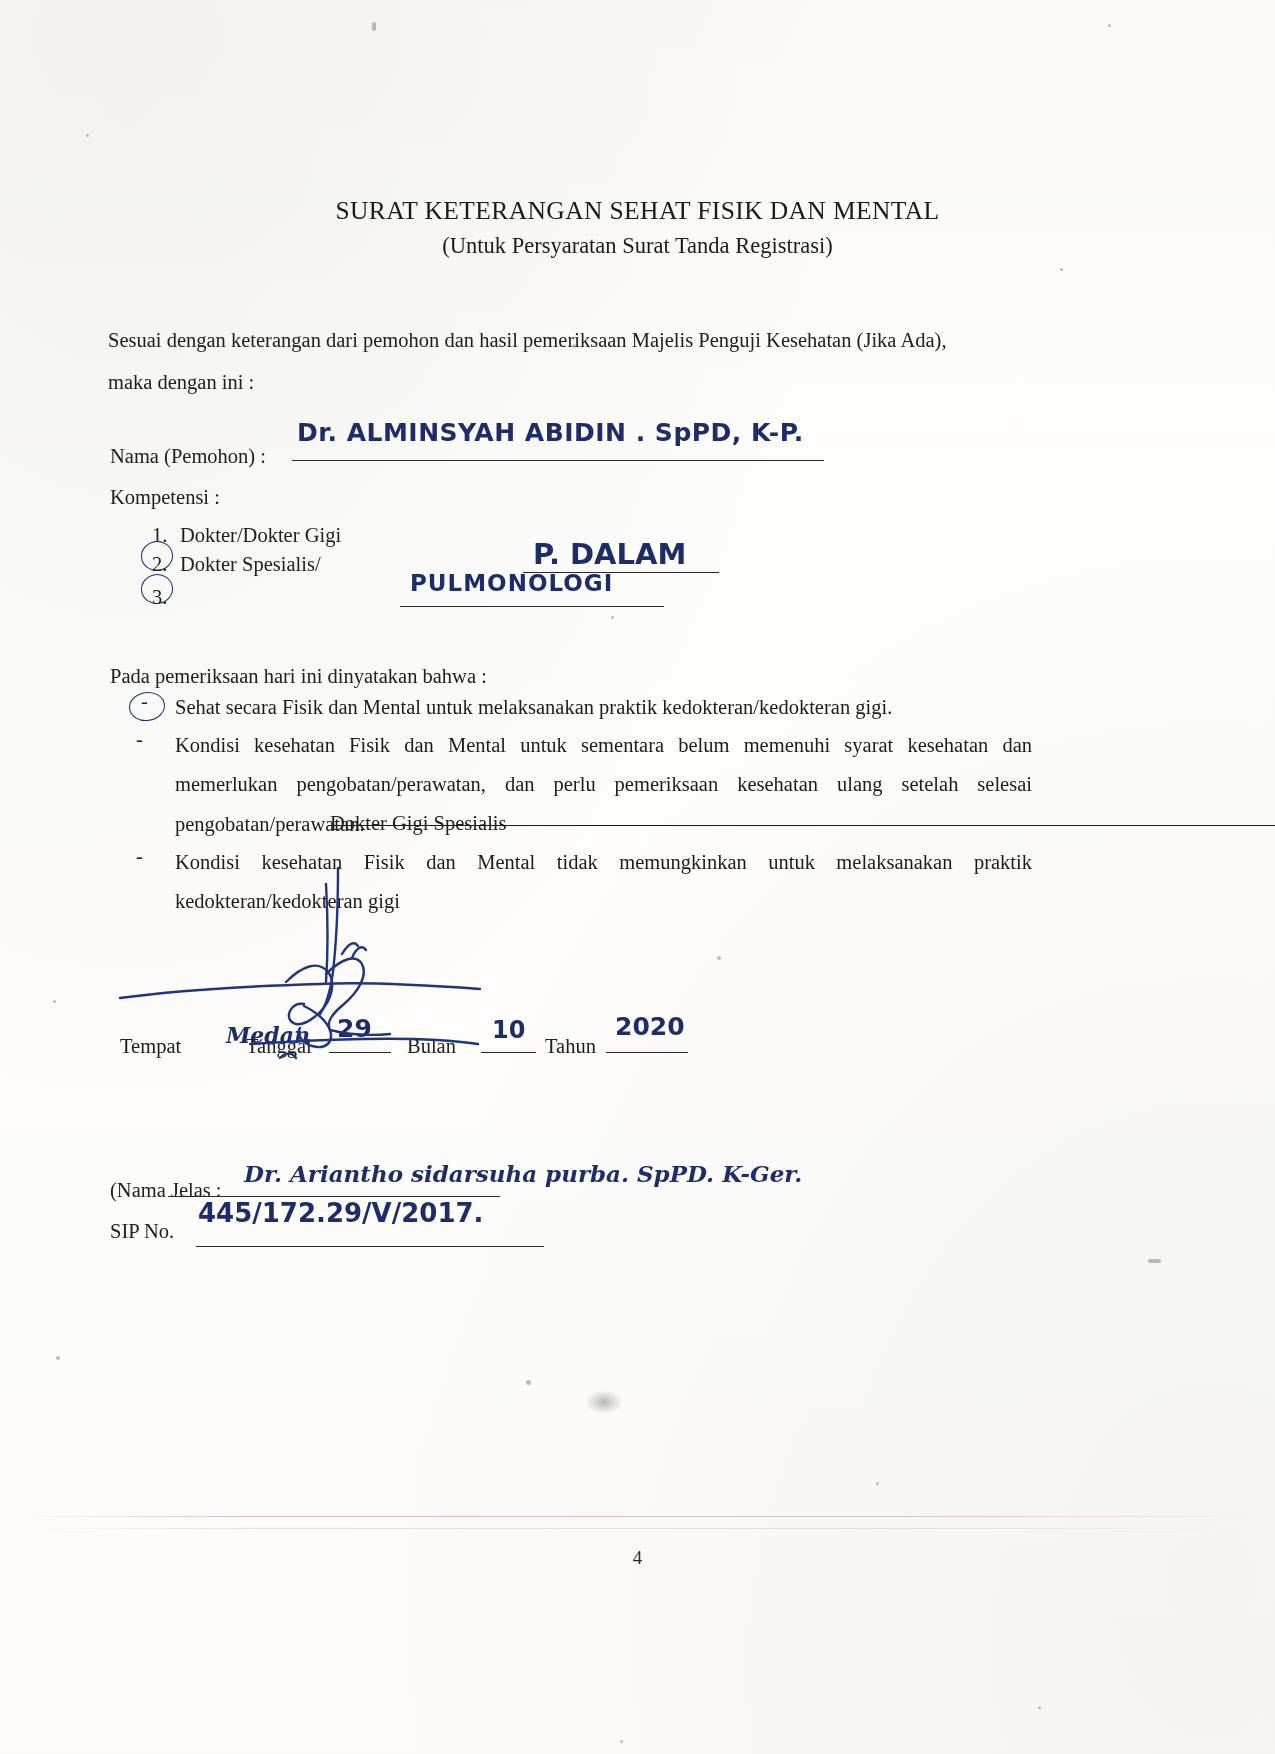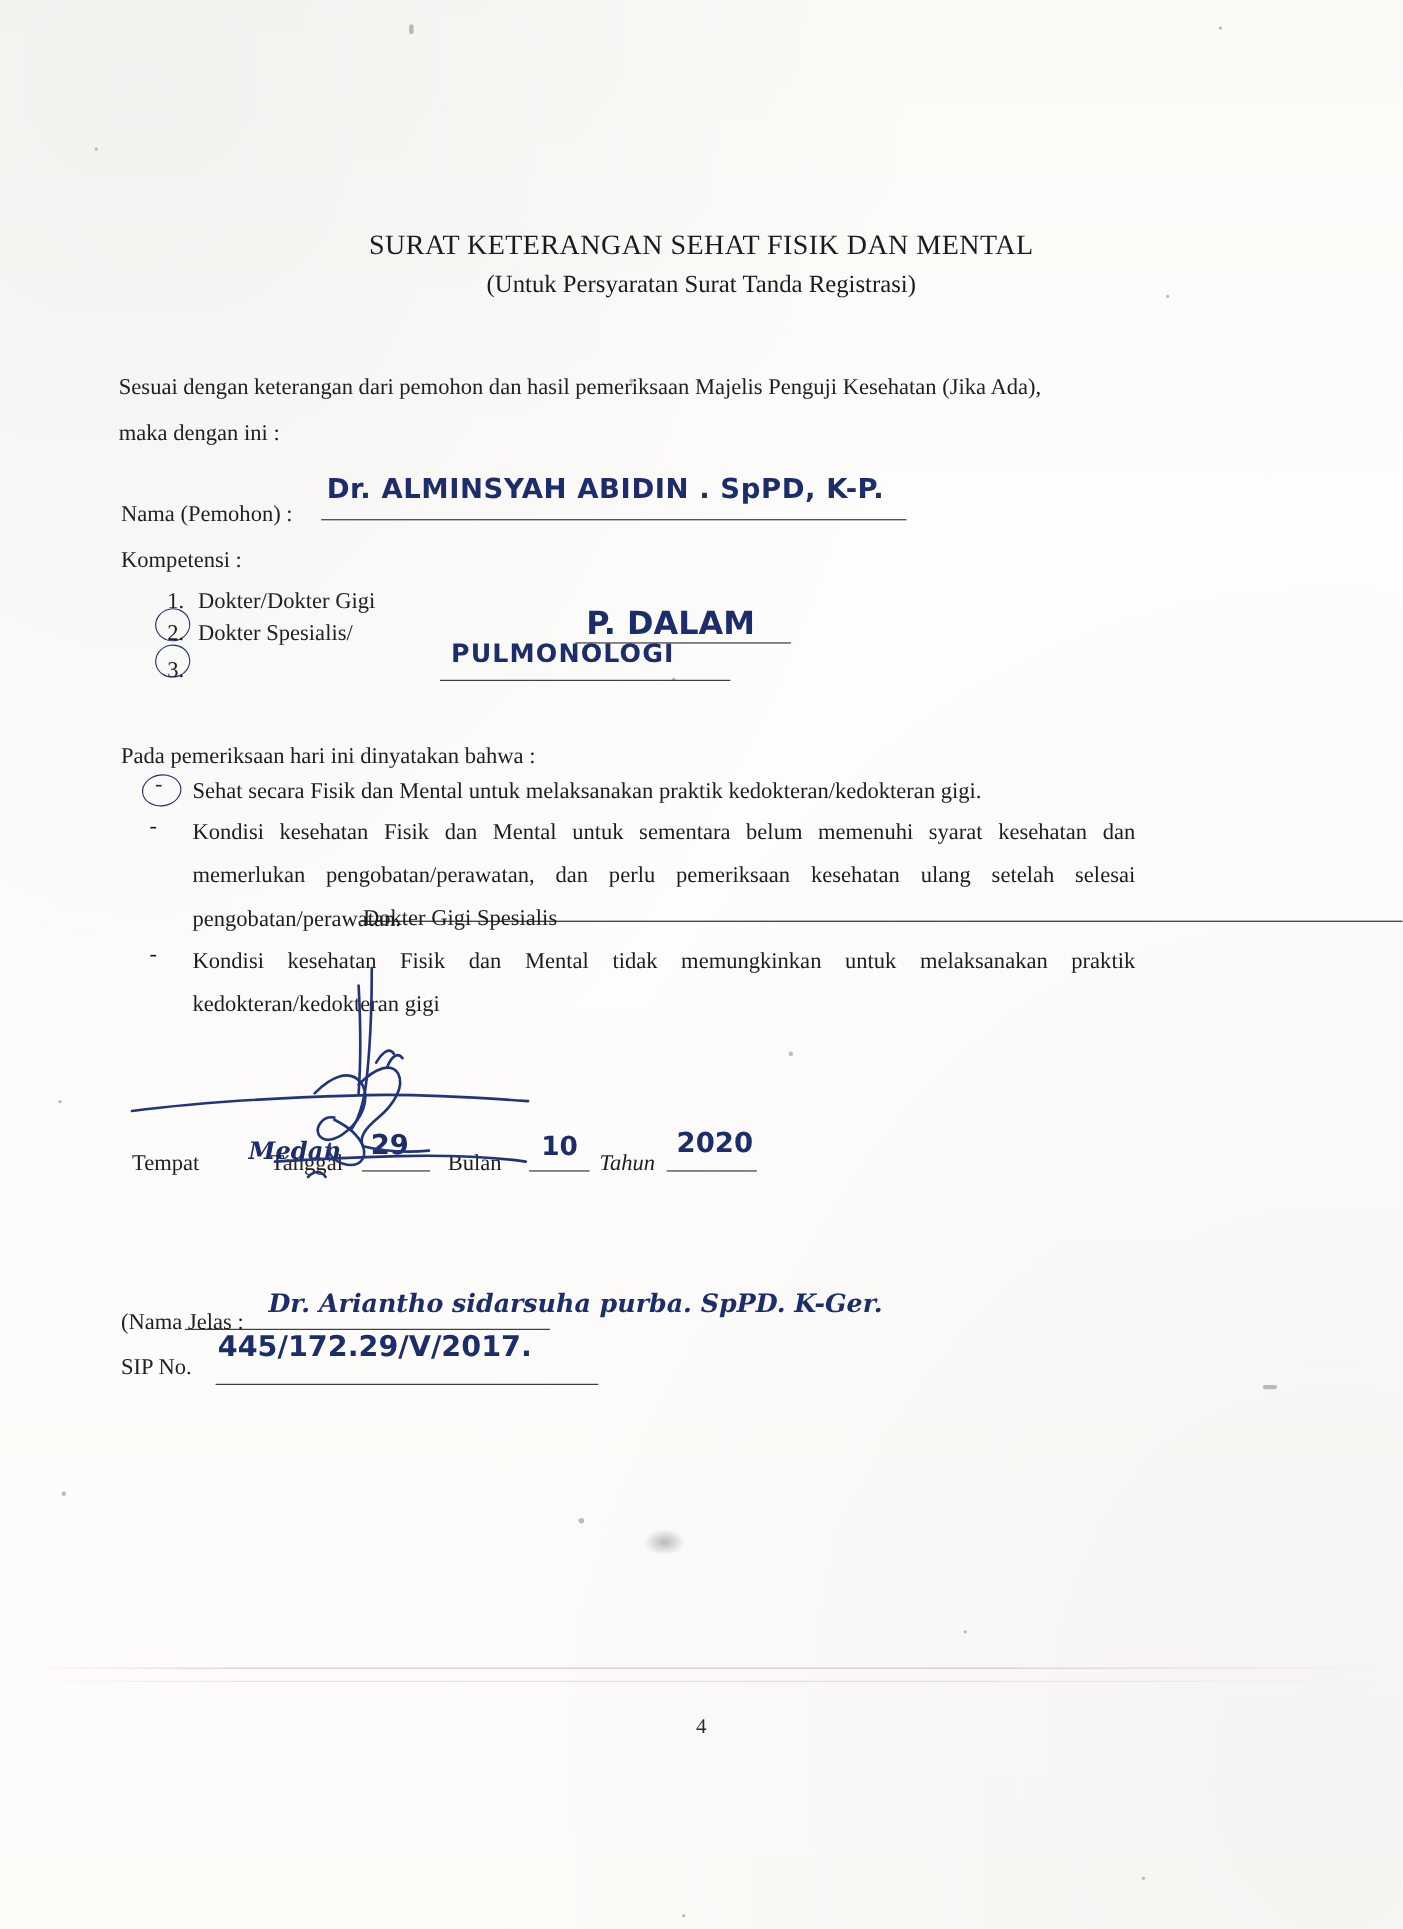--- a/index.html
+++ b/index.html
@@ -32,21 +32,21 @@
   }
   .edge-line {
     position: absolute;
     left: 20px;
     right: 18px;
     height: 1px;
     background: linear-gradient(90deg, rgba(200,170,170,0.0), rgba(190,140,140,0.55) 18%, rgba(185,135,135,0.5) 70%, rgba(200,170,170,0.0));
   }
   .content {
     position: absolute;
-    left: 0; top: 12px;
+    left: 0; top: 0;
     width: 1275px;
   }
   .title-block {
     text-align: center;
     margin-top: 196px;
   }
   .doc-title {
     font-size: 25.5px;
     letter-spacing: 0.4px;
     color: #1b1b1b;
@@ -207,21 +207,21 @@
     <div class="bullet-para" style="left:175px; top:843px; width:857px;">Kondisi kesehatan Fisik dan Mental tidak memungkinkan untuk melaksanakan praktik kedokteran/kedokteran gigi</div>
 
     <div class="line body-text" style="left:120px; top:1027px;">Tempat</div>
     <div class="line hand-cursive" style="left:190px; top:1022px; font-size:22px;margin-left:36px;">Medan</div>
     <div class="line body-text" style="left:246px; top:1027px;">Tanggal</div>
     <div class="line hand" style="left:337px; top:1014px; font-size:25px;">29</div>
     <div class="rule" style="left:329px; top:1052px; width:62px;"></div>
     <div class="line body-text" style="left:407px; top:1027px;text-align:right;">Bulan</div>
     <div class="line hand" style="left:492px; top:1016px; font-size:24px;">10</div>
     <div class="rule" style="left:481px; top:1052px; width:55px;"></div>
-    <div class="line body-text" style="left:545px; top:1027px;font-style:italic;">Tahun</div>
+    <div class="line body-text" style="left:545px; top:1027px;">Tahun</div>
     <div class="line hand" style="left:615px; top:1012px; font-size:25px;">2020</div>
     <div class="rule" style="left:606px; top:1052px; width:82px;"></div>
 
     <svg class="sig-svg" viewBox="0 0 520 230">
       <g fill="none" stroke="#21357c" stroke-width="2.4" stroke-linecap="round" stroke-linejoin="round">
         <path d="M248 6 C248 40, 247 70, 244 100 C242 124, 238 140, 230 152"></path>
         <path d="M236 22 C238 58, 238 92, 236 120"></path>
         <path d="M30 136 C90 128, 160 124, 230 122 C270 120, 320 122, 390 127"></path>
         <path d="M196 120 C212 104, 228 98, 238 110 C246 120, 242 138, 230 150 C218 162, 206 166, 200 158 C196 150, 204 140, 214 142"></path>
         <path d="M214 144 C226 150, 236 158, 240 168 C244 180, 236 188, 222 184 C212 181, 206 172, 210 166"></path>

